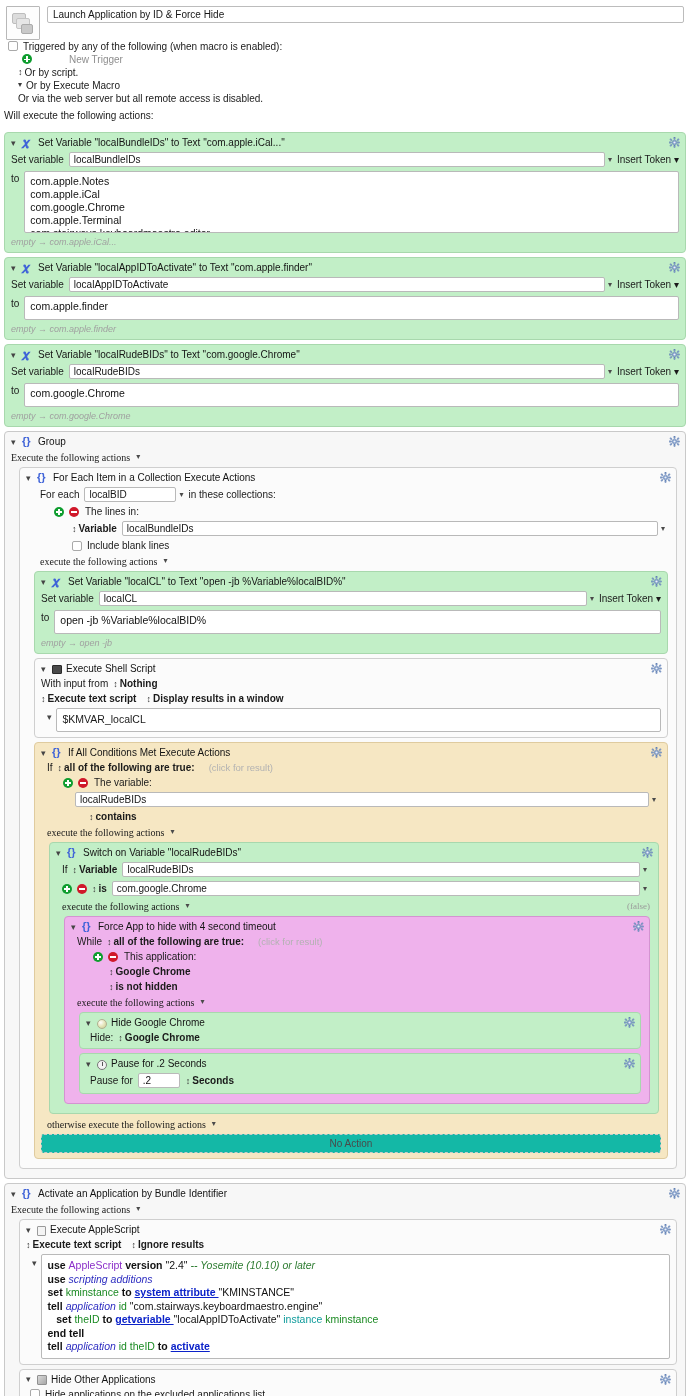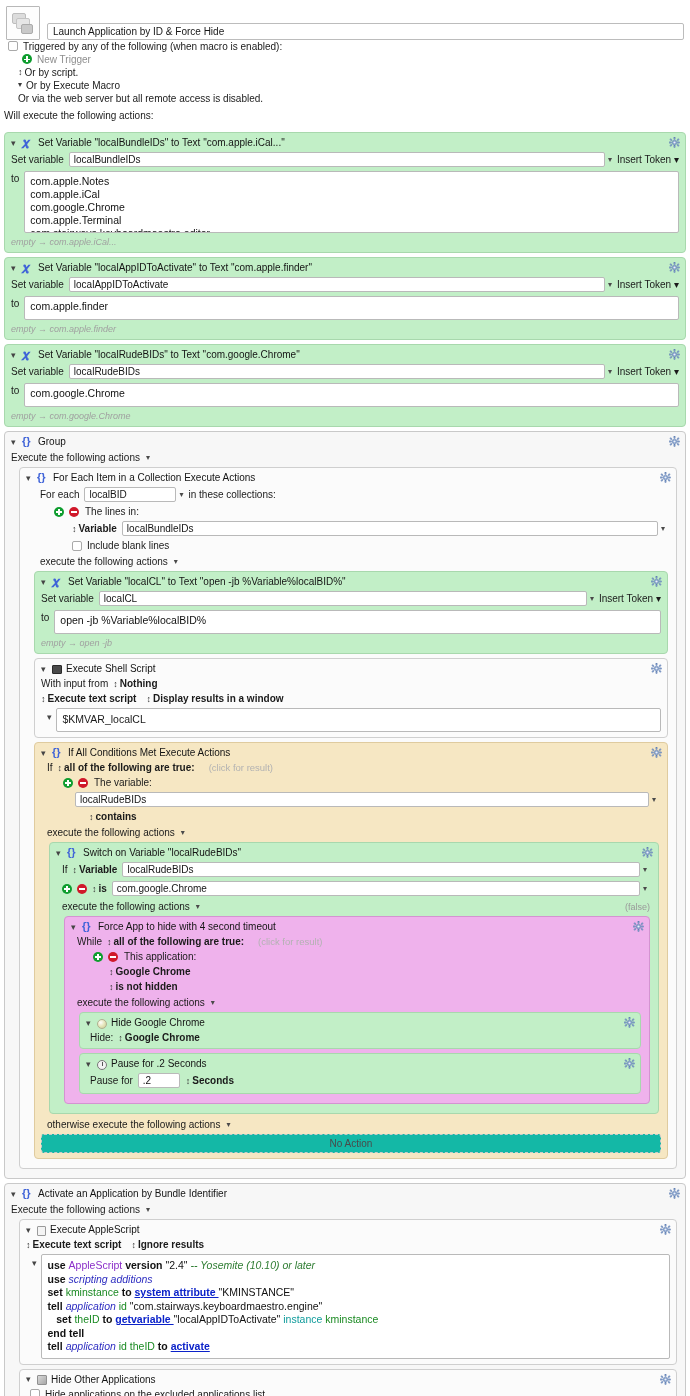--- a/index.html
+++ b/index.html
@@ -8,37 +8,37 @@
     width: 690px; height: 1396px;
     background: #ffffff;
     font-family: "Liberation Sans", sans-serif;
     font-size: 10px;
     color: #1a1a1a;
     overflow: hidden;
   }
   .page { position: relative; width: 690px; height: 1396px; padding: 0; }
 
   
-  .macro-head { display: flex; align-items: flex-end; padding: 6px 6px 0 6px; }
+  .macro-head { display: flex; align-items: flex-start; padding: 6px 6px 0 6px; }
   .macro-icon {
     width: 34px; height: 34px; border: 1px solid #b8b8b8; background: #fdfdfd;
     position: relative; flex: 0 0 auto; border-radius: 1px;
   }
   .macro-icon i { position: absolute; display: block; border-radius: 2px; }
   .macro-icon i.a { width: 14px; height: 11px; left: 5px;  top: 6px;  background: #dcdcdc; border: 1px solid #bdbdbd; }
   .macro-icon i.b { width: 14px; height: 11px; left: 9px;  top: 11px; background: #e6e6e6; border: 1px solid #c4c4c4; }
   .macro-icon i.c { width: 12px; height: 10px; left: 14px; top: 17px; background: #c9c9c9; border: 1px solid #ababab; }
   .macro-title-field {
     flex: 1 1 auto; margin-left: 7px; height: 17px; line-height: 15px;
     border: 1px solid #bcbcbc; background: #fff; border-radius: 2px;
     padding: 0 5px; font-size: 10px; color: #161616; overflow: hidden; white-space: nowrap;
   }
 
   .trig-row { display: flex; padding: 1px 0 1px 8px; font-size: 10px; }
-  .trig-row.indent1 { padding-left: 22px; }
+  .trig-row.indent1 { padding-left: 22px; gap: 32px; }
   .trig-row.indent2 { padding-left: 18px; }
   .cbox {
     width: 10px; height: 10px; border: 1px solid #a9a9a9; background: #fff;
     border-radius: 2px; display: inline-block; flex: 0 0 auto; margin-right: 5px;
   }
   .plus-icon {
     width: 10px; height: 10px; border-radius: 50%; background: #0f9d2f;
     display: inline-block; flex: 0 0 auto; margin-right: 5px; position: relative;
   }
   .plus-icon::before, .plus-icon::after {
@@ -102,21 +102,21 @@
     border: 1px solid #b9b9b9; background: #fff; border-radius: 2px;
     padding: 3px 5px; font-size: 10.5px; color: #111; flex: 1 1 auto;
     line-height: 13px; overflow: hidden;
   }
   .to-row { display: flex; align-items: flex-start; margin-top: 4px; }
   .to-lbl { margin: 2px 5px 0 0; font-size: 10px; }
 
   .footer-note { font-size: 9px; color: #a0a0a0; margin-top: 4px; font-style: italic; }
   .footer-note b { font-weight: normal; font-style: normal; }
 
-  .exec-follow { display: flex; align-items: center; font-size: 10px; margin: 5px 0 4px 0; }
+  .exec-follow { display: flex; align-items: flex-start; font-size: 10px; margin: 5px 0 4px 0; font-family: Liberation Serif, serif; }
   .exec-follow .popdown { margin-left: 6px; }
   .right-note { margin-left: auto; color: #9a9a9a; font-size: 9px; padding-right: 2px;}
 
   .cond-row { display: flex; align-items: center; font-size: 10px; margin-top: 4px; }
   .bold { font-weight: bold; }
   .click-result { color: #b2b2b2; margin-left: 14px; font-size: 9.5px; }
 
   .noaction {
     border: 1px dashed #c9c9c9; background: #14b8a6; border-radius: 3px;
     text-align: center; font-size: 10px; color: #4a4a4a; padding: 3px 0; margin-top: 2px;

